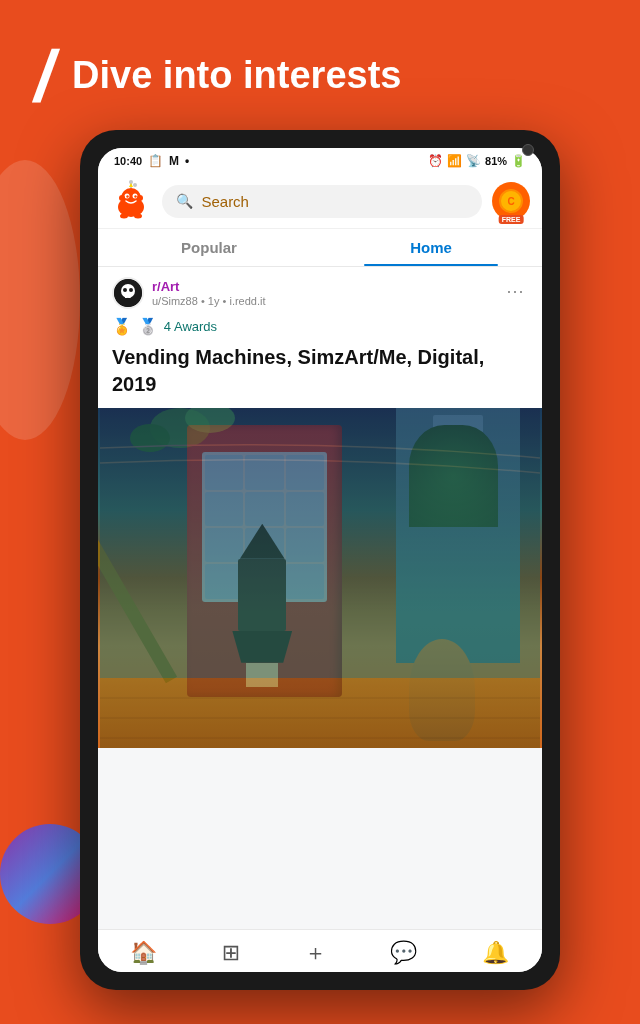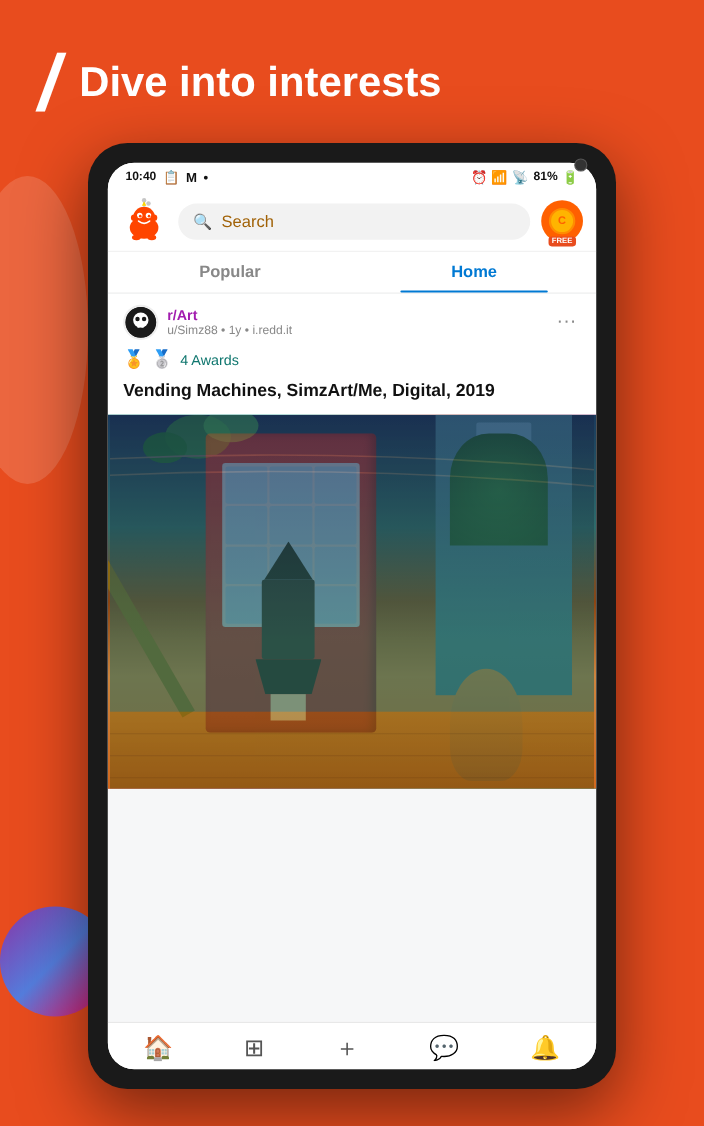--- a/index.html
+++ b/index.html
@@ -317,21 +317,21 @@
     }
 
     .awards-count {
       font-size: 13px;
       color: #0f766e;
       font-weight: 500;
     }
 
     .post-title {
       padding: 2px 14px 10px;
-      font-size: 16px;
+      font-size: 20px;
       font-weight: 700;
       color: #111;
       line-height: 1.35;
     }
 
     .post-image {
       width: 100%;
       height: 340px;
       background: linear-gradient(135deg, #1a8a7a 0%, #2eb8a0 20%, #d4523c 40%, #8b3a8b 60%, #5c9e9e 80%, #2d7a5c 100%);
       position: relative;

